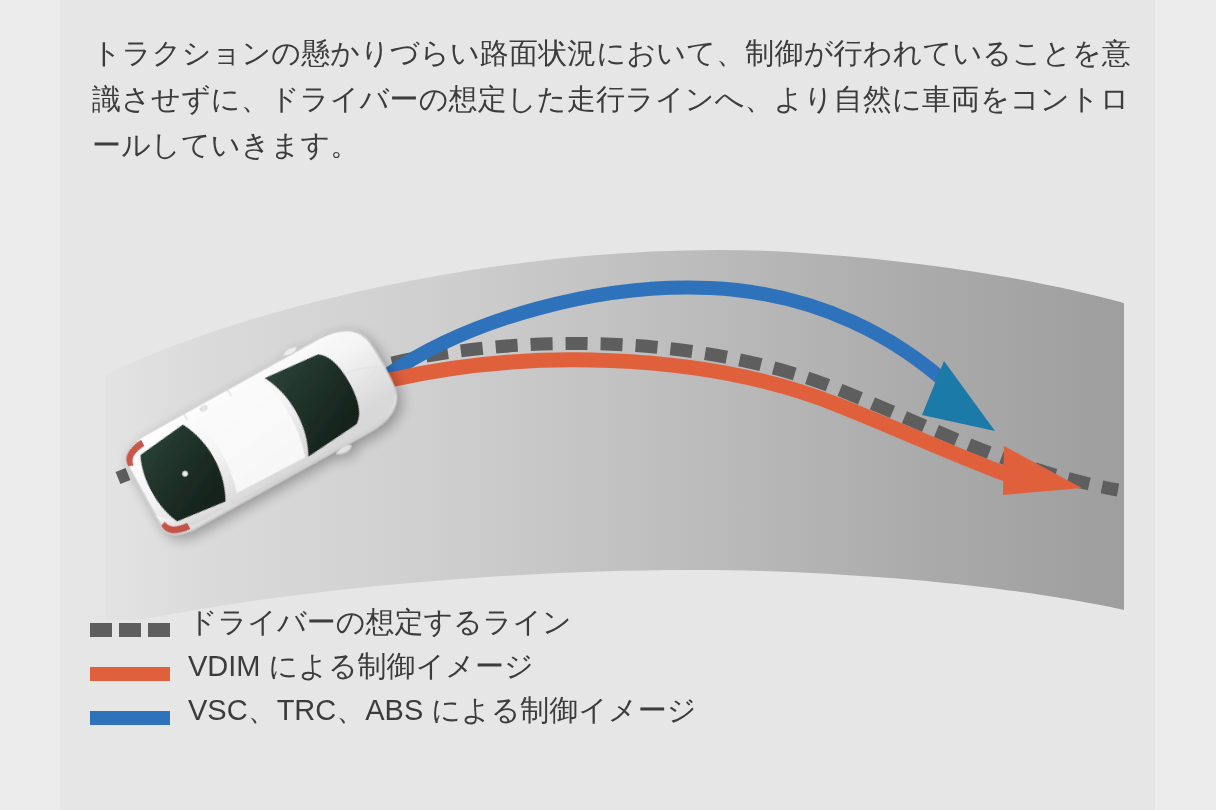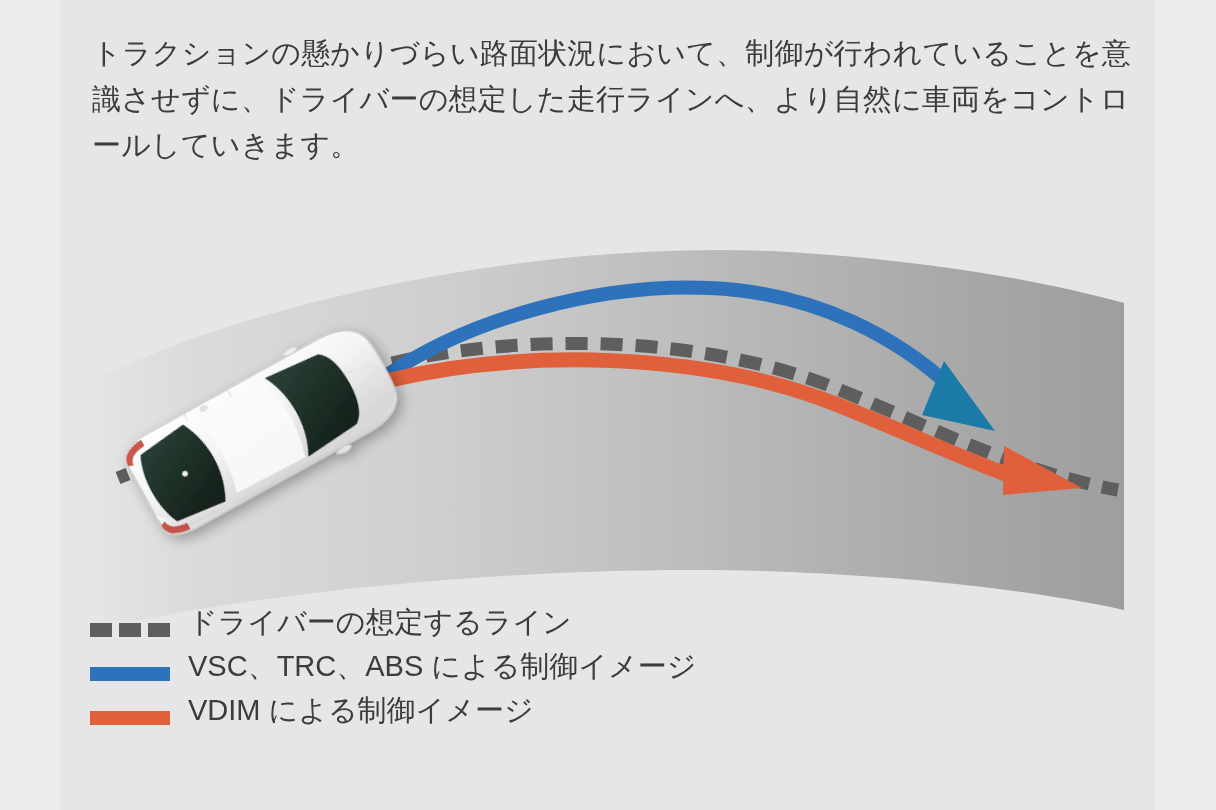--- a/index.html
+++ b/index.html
@@ -205,30 +205,30 @@
           <rect x="31" y="15" width="22" height="14" fill="#5e5e5e"></rect>
           <rect x="60" y="15" width="22" height="14" fill="#5e5e5e"></rect>
         </svg>
       </div>
       <div class="legend-label">ドライバーの想定するライン</div>
     </div>
 
     <div class="legend-row">
       <div class="legend-swatch">
         <svg width="92" height="44" viewBox="0 0 92 44" xmlns="http://www.w3.org/2000/svg">
+          <rect x="2" y="15" width="80" height="14" fill="#e0603c"></rect>
+        </svg>
+      </div>
+      <div class="legend-label">VDIM による制御イメージ</div>
+    </div>
+
+    <div class="legend-row">
+      <div class="legend-swatch">
+        <svg width="92" height="44" viewBox="0 0 92 44" xmlns="http://www.w3.org/2000/svg">
           <rect x="2" y="15" width="80" height="14" fill="#2e72bb"></rect>
         </svg>
       </div>
       <div class="legend-label">VSC、TRC、ABS による制御イメージ</div>
     </div>
 
-    <div class="legend-row">
-      <div class="legend-swatch">
-        <svg width="92" height="44" viewBox="0 0 92 44" xmlns="http://www.w3.org/2000/svg">
-          <rect x="2" y="15" width="80" height="14" fill="#e0603c"></rect>
-        </svg>
-      </div>
-      <div class="legend-label">VDIM による制御イメージ</div>
-    </div>
-
   </div>
 
 </div>
 
 </body></html>

